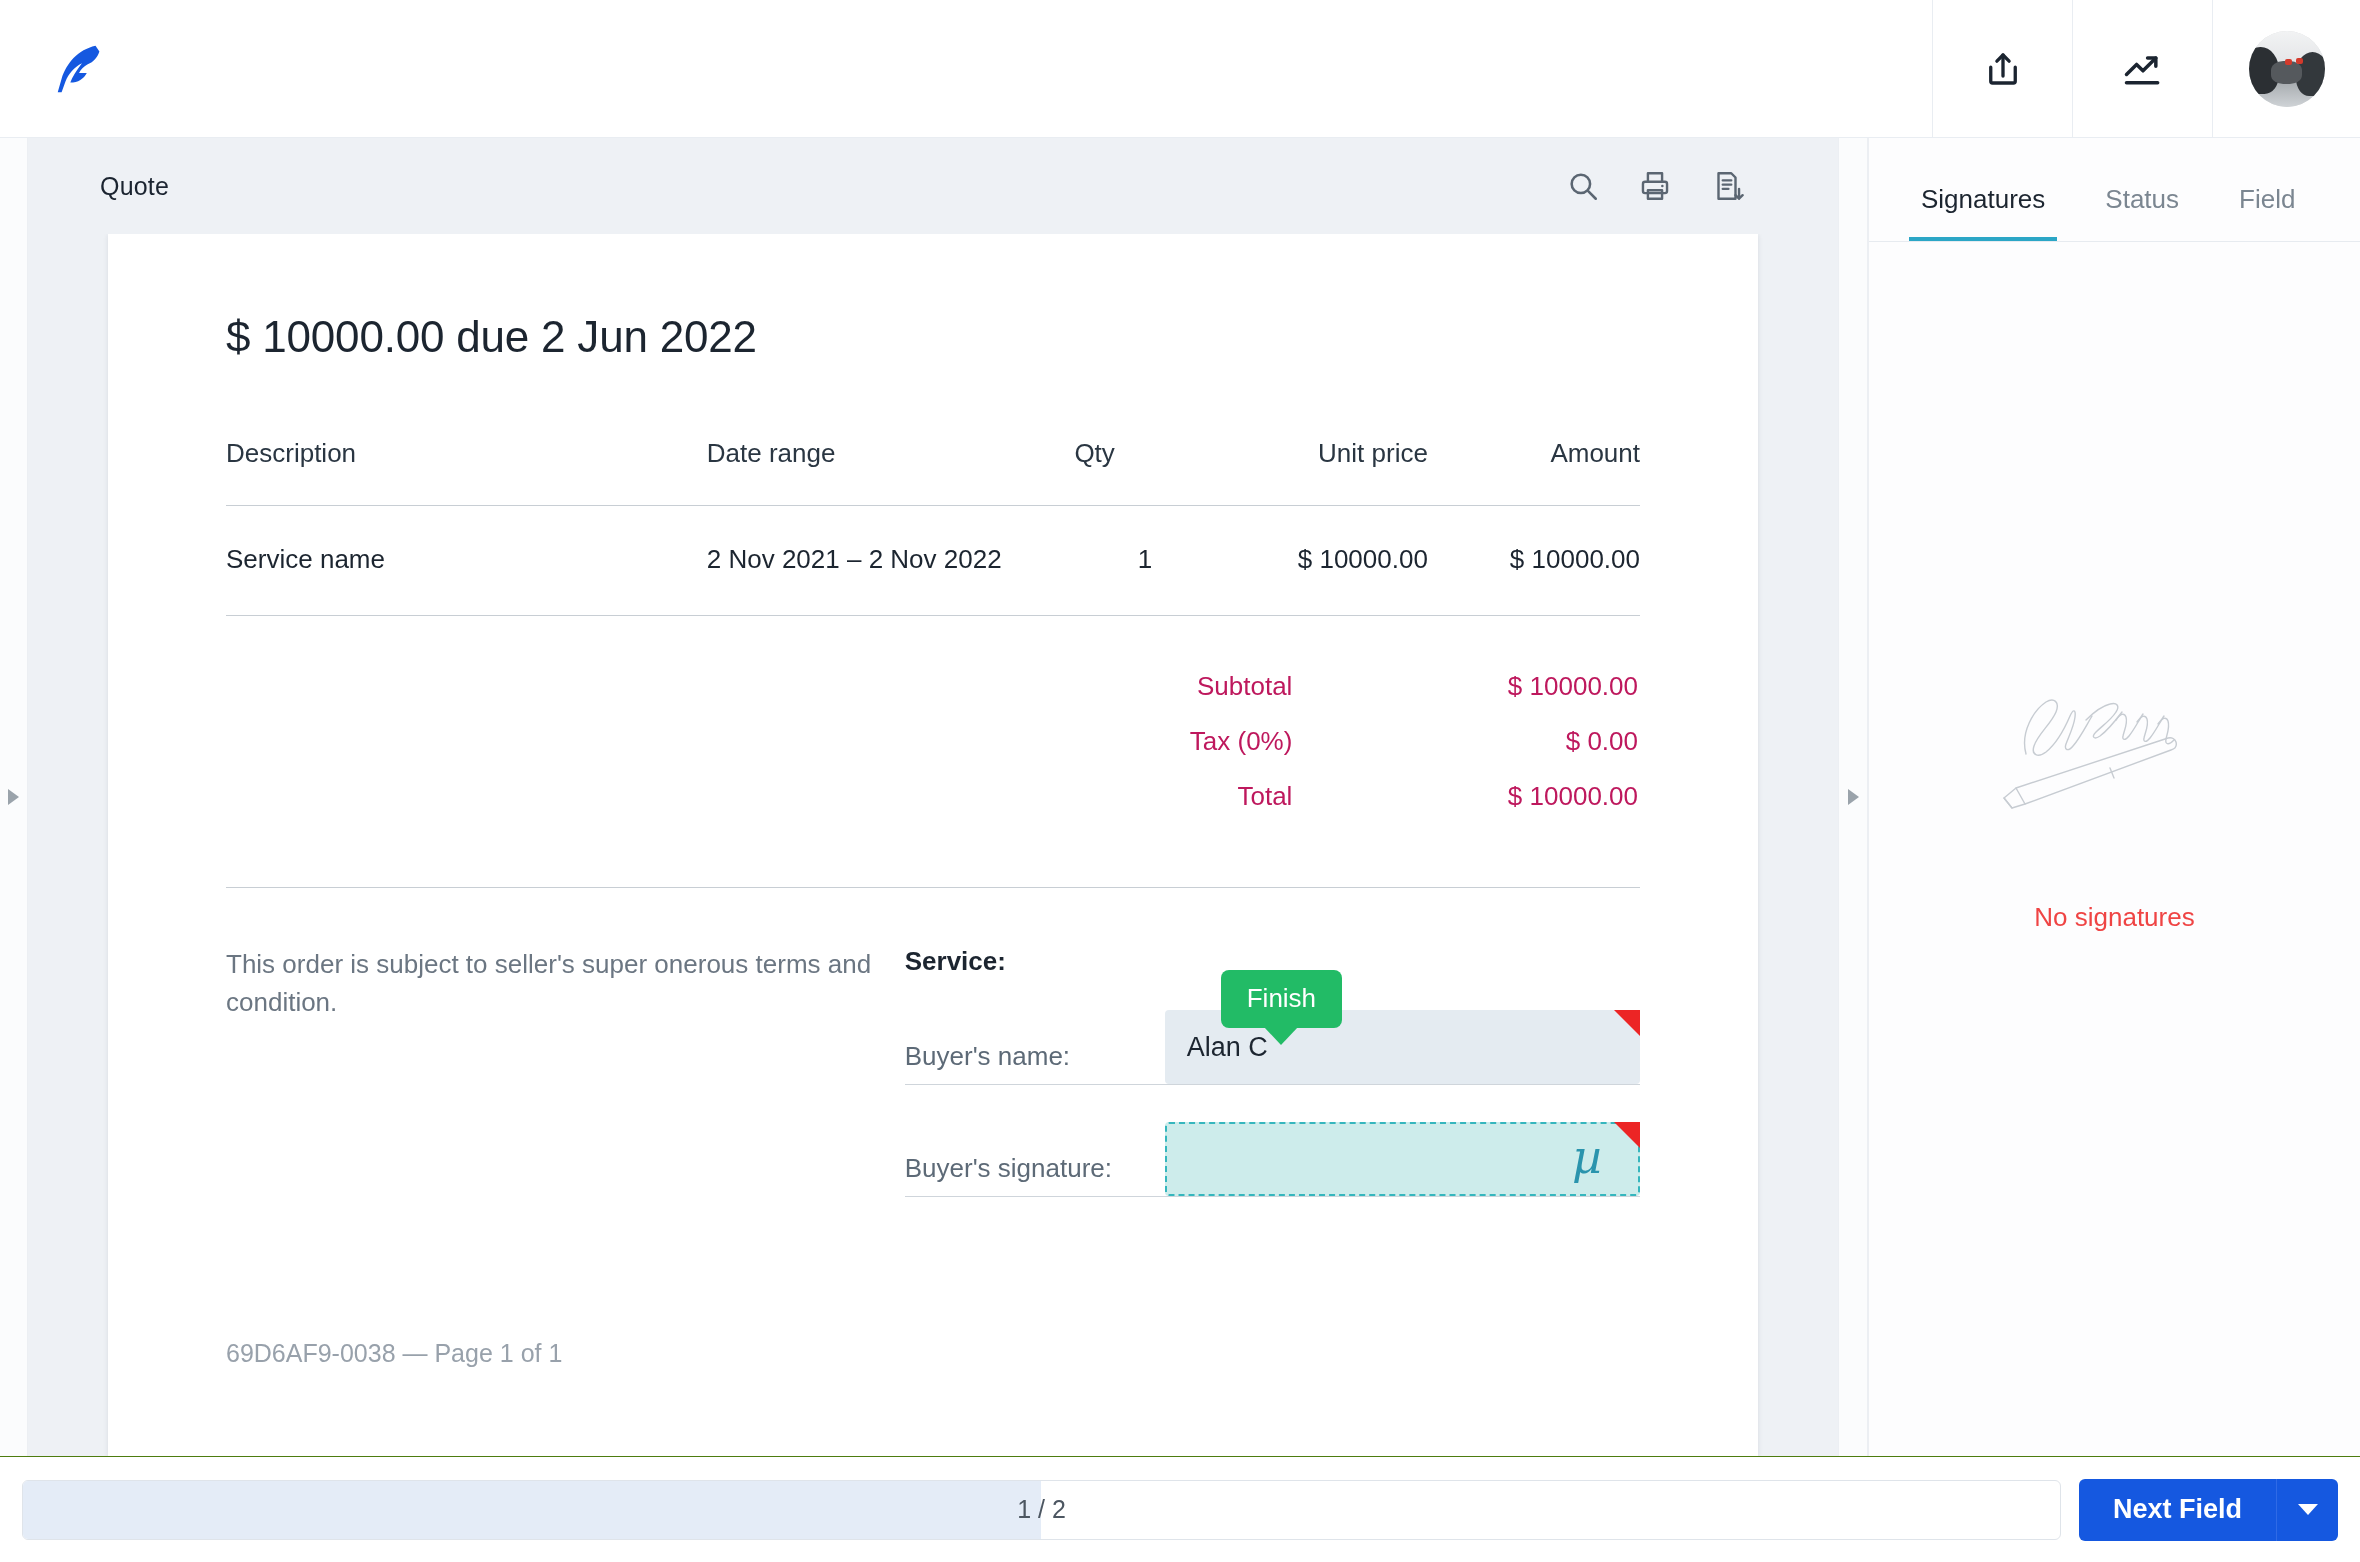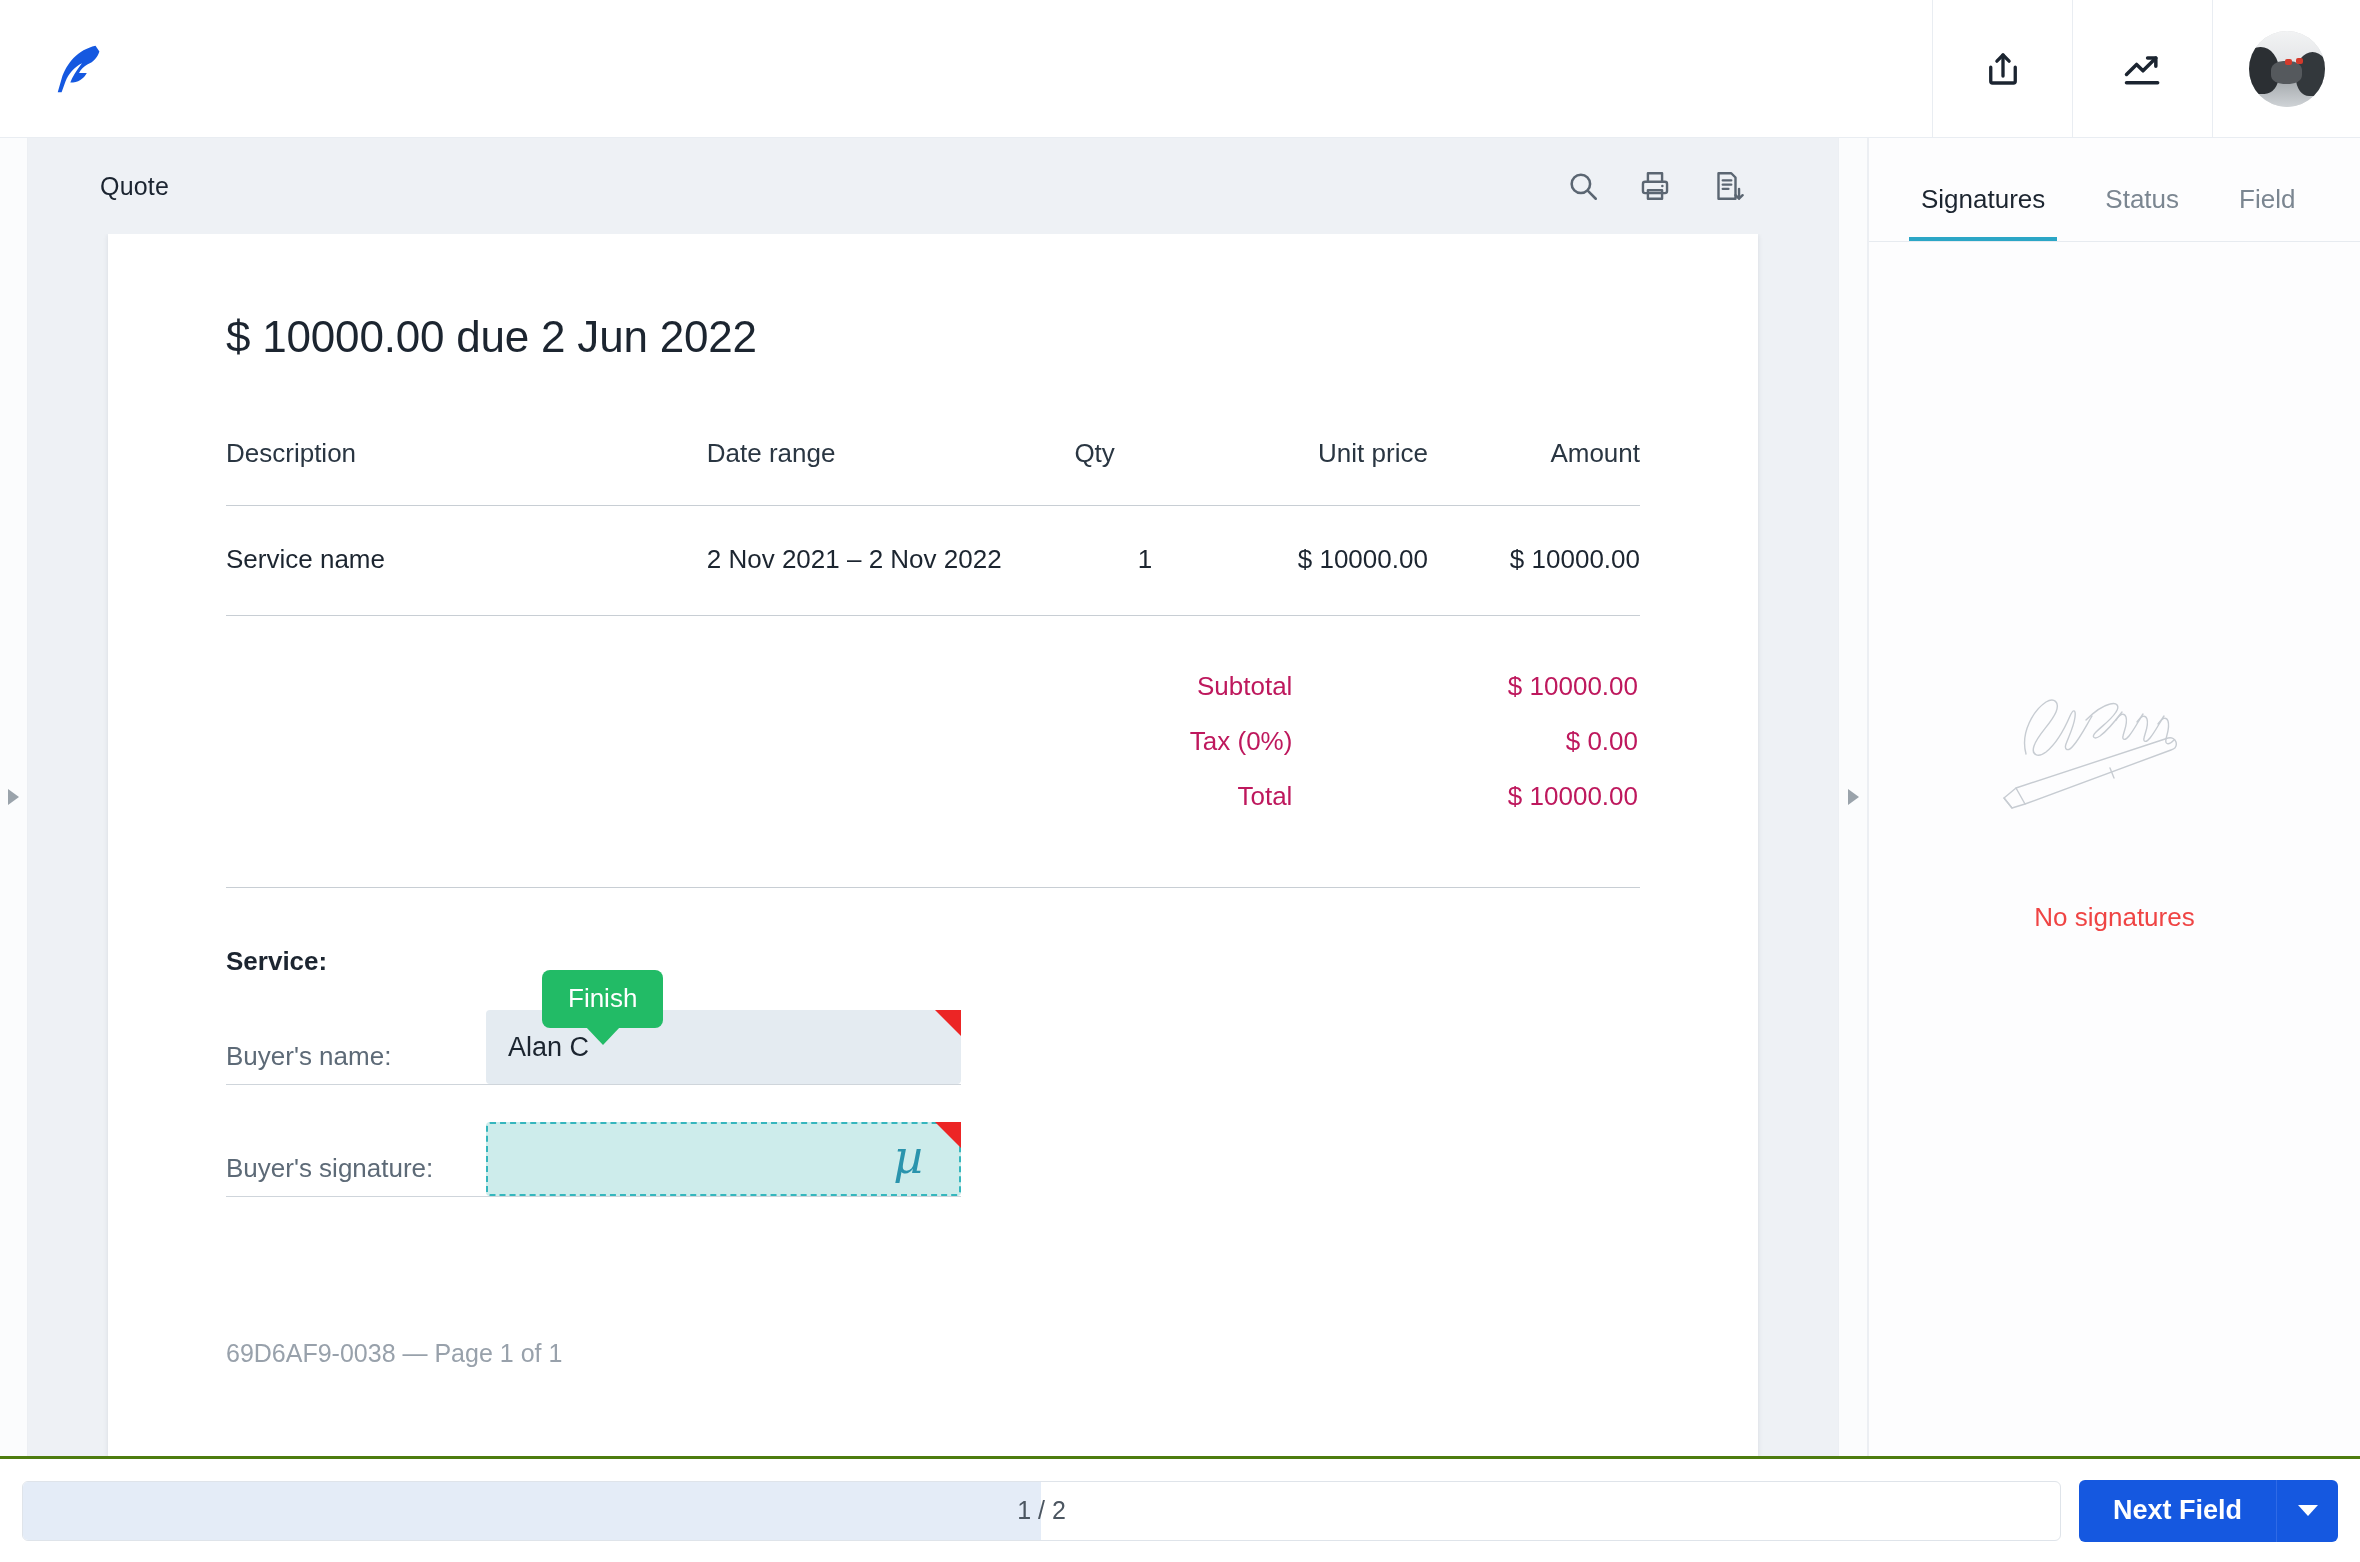--- a/index.html
+++ b/index.html
@@ -260,21 +260,21 @@
     align-items: center; justify-content: center;
     padding-bottom: 90px;
   }
   .empty-art { margin-bottom: 62px; }
   .empty-text { font-size: 26px; color: #ef4444; }
 
   
   .bottombar {
     height: 106px; flex: 0 0 106px;
     background: #ffffff;
-    border-top: 3px solid #4d7c0f;
+    border-top: 1px solid #4d7c0f;
     display: flex; align-items: center;
     padding: 10px 22px;
     gap: 18px;
   }
   .progress {
     flex: 1; height: 60px;
     border: 1px solid #dfe4ea; border-radius: 6px;
     background: #ffffff; position: relative; overflow: hidden;
   }
   .progress-fill {
@@ -441,20 +441,21 @@
             <tr class="grand">
               <td class="lbl">Total</td>
               <td class="val">$ 10000.00</td>
             </tr>
           </tbody>
             </table>
 
           <div class="totals-rule"></div>
 
           <div class="lower">
+            <div class="terms">This order is subject to seller's super onerous terms and condition.</div>
 
             <div class="accept">
               <div class="accept-title">Service:</div>
 
               <div class="sig-row">
                 <span class="sig-label">Buyer's name:</span>
                 <div class="sig-box name">
                   <span class="val">Alan C</span>
                   <span class="corner-flag"></span>
                 </div>

